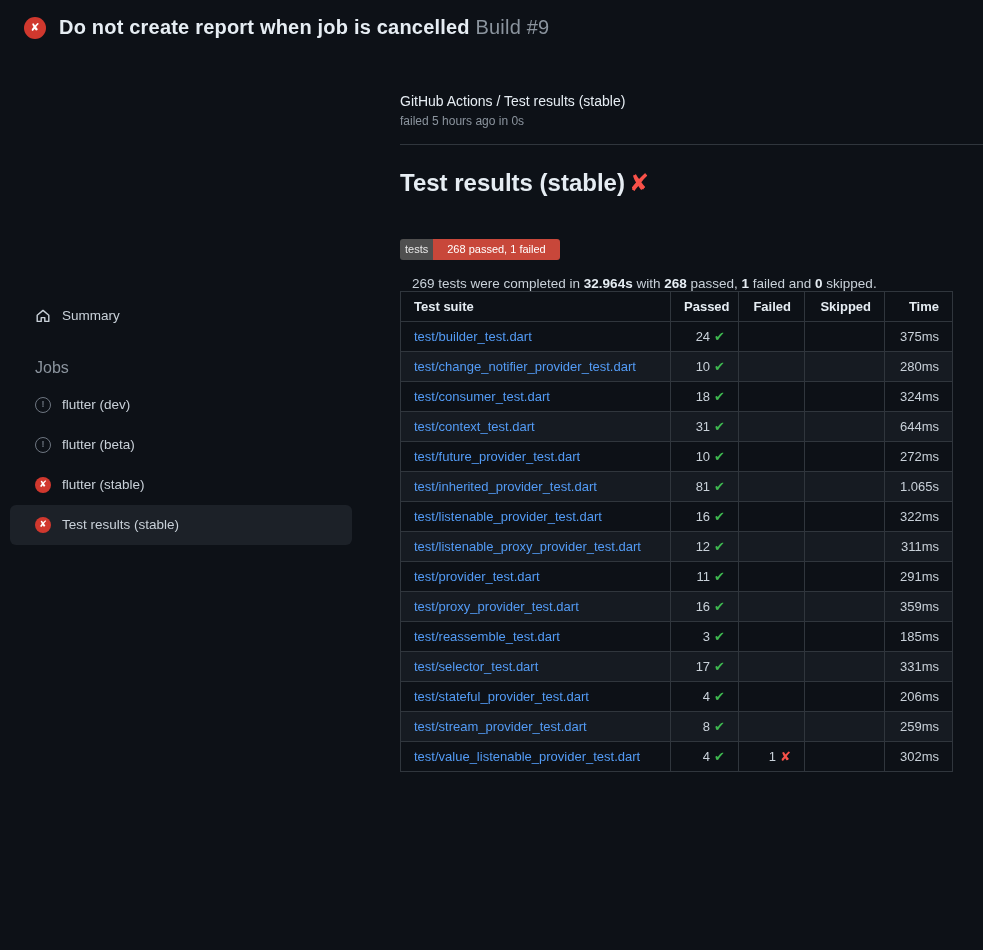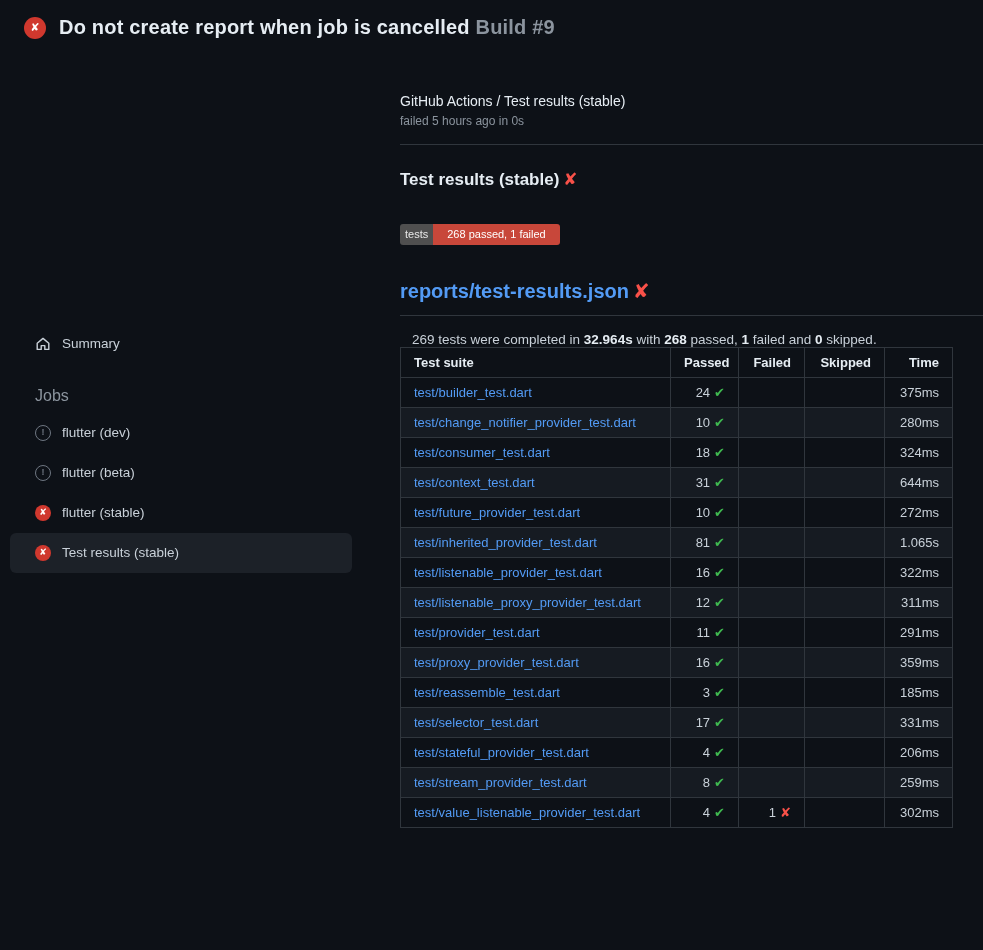--- a/index.html
+++ b/index.html
@@ -15,40 +15,40 @@
     width:983px;height:950px;overflow:hidden;
     background:var(--page-bg);color:var(--text-secondary);
     font-family:"Liberation Sans","DejaVu Sans",sans-serif;
   }
   
   .topbar{display:flex;align-items:center;gap:13px;padding:16px 24px 12px 24px}
   .status-circle{width:22px;height:22px;border-radius:50%;background:var(--fail-circle-bg);
     display:flex;align-items:center;justify-content:center;color:#fff;font-size:11px;
     font-weight:bold;flex:none;line-height:1}
   h1{margin:0;font-size:20px;font-weight:700;color:var(--text-primary);letter-spacing:.2px}
-  h1 .build{color:var(--text-muted);font-weight:700}
+  h1 .build{color:var(--text-muted);font-weight:400}
   
   .layout{display:flex;align-items:center}
   .sidebar{width:360px;flex:none;padding:22px 8px 0 10px}
   .side-item{display:flex;align-items:center;gap:11px;padding:0 8px 0 25px;height:40px;
     border-radius:6px;font-size:13.5px;color:var(--text-secondary);cursor:pointer}
   .side-item.summary-item{height:30px}
   .side-item.selected{background:var(--panel-selected-bg)}
   .jobs-label{margin:28px 0 8px 25px;font-size:16px;color:var(--text-muted)}
   .job-icon{width:16px;height:16px;border-radius:50%;display:flex;align-items:center;
     justify-content:center;font-size:9px;font-weight:bold;flex:none;line-height:1}
   .job-icon.neutral{border:1.5px solid #6e7681;color:#6e7681}
   .job-icon.failed{background:var(--fail-circle-bg);color:#fff}
   .home-icon{display:flex;width:16px;flex:none}
   
   main{flex:1;padding:42px 0 0 40px}
   .breadcrumb{font-size:14px;font-weight:400;color:var(--text-primary)}
   .status-line{margin-top:5px;font-size:12px;color:var(--text-muted)}
   .divider{border:none;border-top:1px solid var(--border);margin:16px 0 0 0}
-  .section-title{margin:24px 0 0;font-size:17px;font-weight:700;color:var(--text-primary)}
+  .section-title{margin:24px 0 8px;font-size:24px;font-weight:700;color:var(--text-primary)}
   .x-mark{color:var(--danger-red);font-weight:700;margin-left:4px}
   .badge{display:inline-flex;margin-top:34px;font-size:11px;border-radius:3px;
     overflow:hidden;line-height:1.4}
   .badge-label{background:var(--badge-label-bg);color:#e8e8e8;padding:3px 5px}
   .badge-value{background:var(--badge-value-bg);color:#fff;padding:3px 14px}
   .report-title{margin:34px 0 0;font-size:20px;font-weight:700;padding-bottom:12px;
     border-bottom:1px solid var(--border)}
   .report-title a{color:var(--link-blue);text-decoration:none;cursor:pointer}
   .summary-line{margin:16px 12px 0;font-size:13.5px;color:var(--text-secondary)}
   .summary-line strong{color:var(--text-primary)}
@@ -119,21 +119,20 @@
       <div class="status-line">failed 5 hours ago in 0s</div>
       <hr class="divider">
 
       <h2 class="section-title"><span>Test results (stable)</span><span class="x-mark">✘</span></h2>
 
       <div class="badge">
         <span class="badge-label">tests</span>
         <span class="badge-value">268 passed, 1 failed</span>
       </div>
 
-      <h2 class="report-title"><a>reports/test-results.json</a><span class="x-mark">✘</span></h2>
 
       <p class="summary-line"><span>269 tests were completed in </span><strong>32.964s</strong><span> with </span><strong>268</strong><span> passed, </span><strong>1</strong><span> failed and </span><strong>0</strong><span> skipped.</span></p>
 
       <table class="results">
         <colgroup>
           <col class="c-suite">
             <col class="c-passed">
             <col class="c-failed">
             <col class="c-skipped">
             <col class="c-time">

